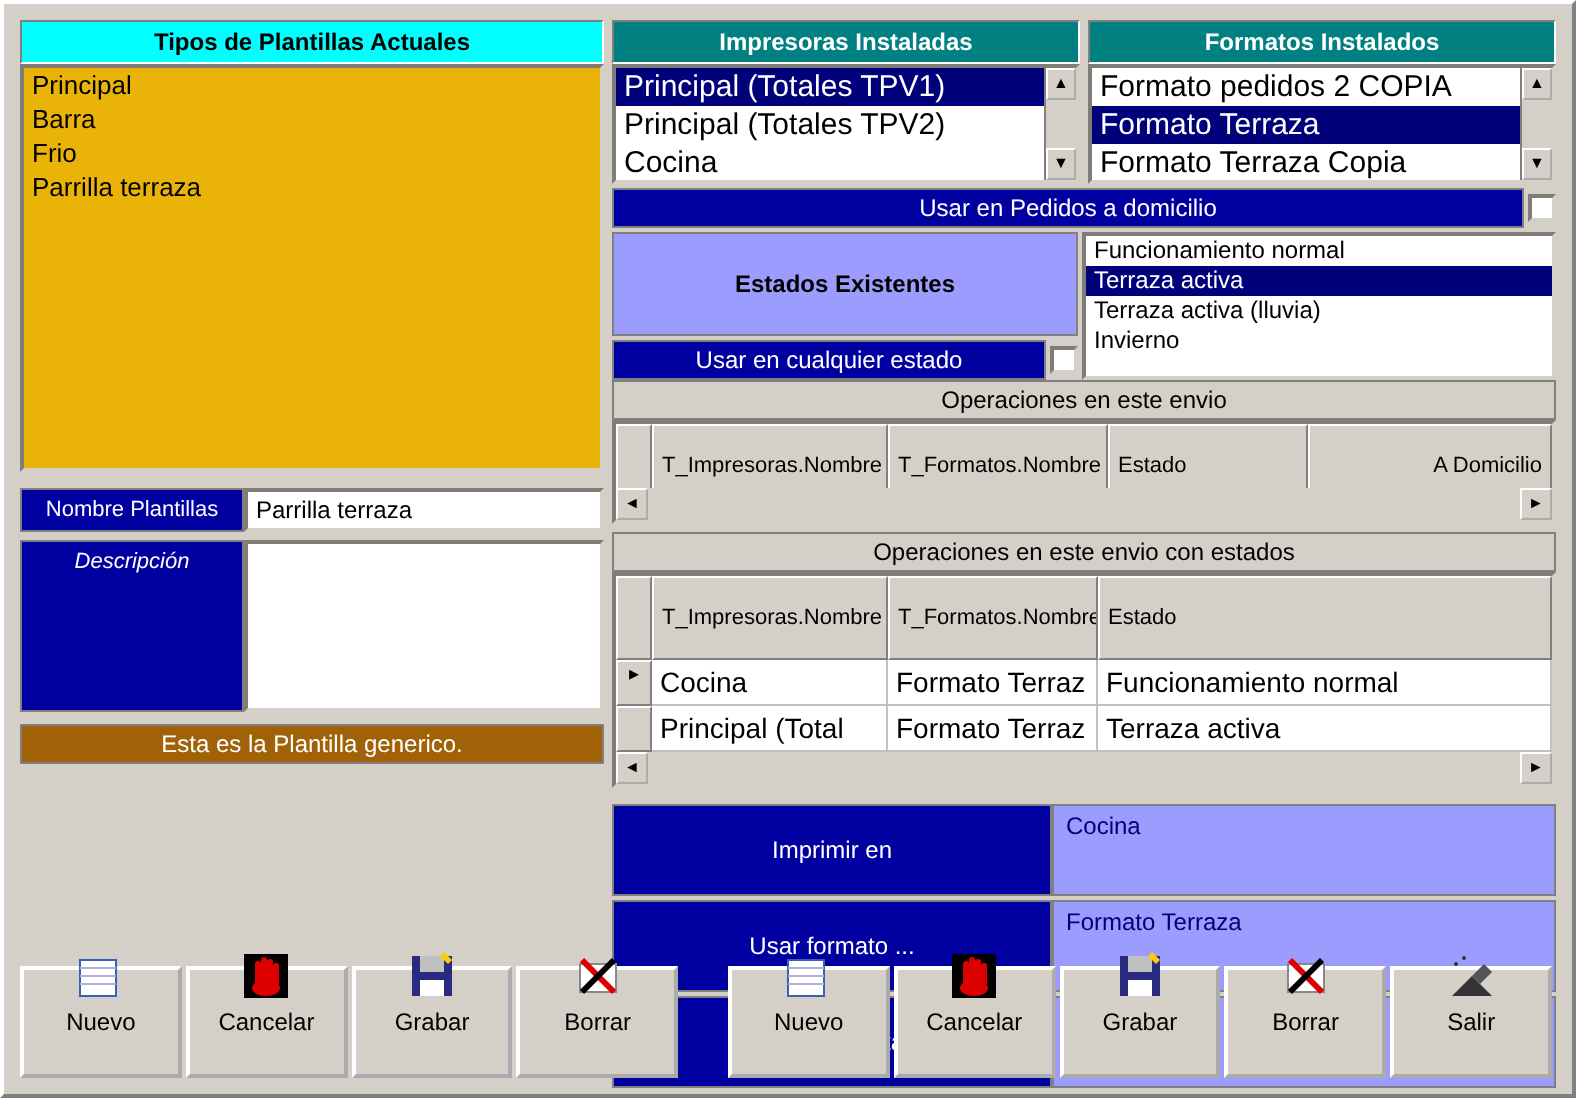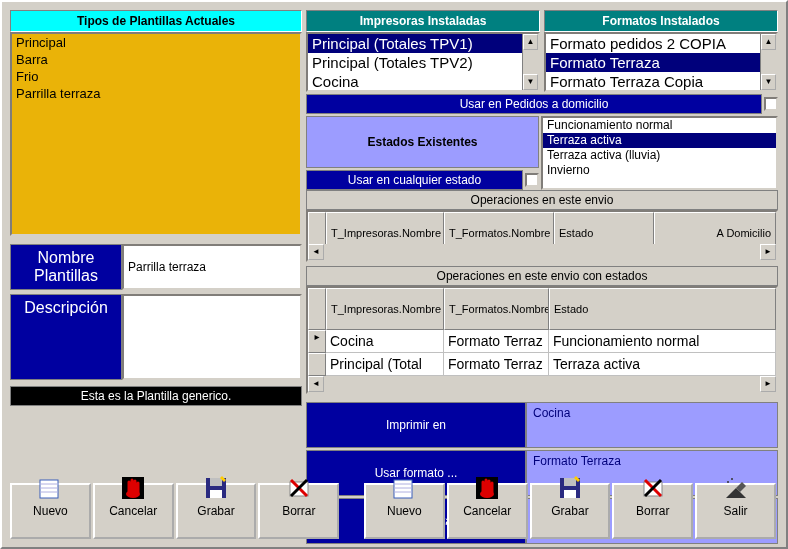--- a/index.html
+++ b/index.html
@@ -40,38 +40,38 @@
   }
   .listbox-item { padding: 1px 4px; cursor: default; white-space: nowrap; }
   .listbox-item.sel { background: #00007b; color: #fff; }
 
   .left-list { height: 204px; }
   .left-sublabels { display: flex; margin-top: 8px; }
   .blue-label {
     background: #0000a0;
     color: #fff;
     text-align: center;
-    font-size: 16px;
+    font-size: 11px;
     padding: 4px 2px;
     border: 1px solid #808080;
   }
   .text-input {
     background: #fff;
     border: 2px inset #d4d0c8;
     font-size: 12px;
     padding: 2px 4px;
     flex: 1;
   }
   .textarea-box {
     background: #fff;
     border: 2px inset #d4d0c8;
     height: 86px;
   }
   .blue-wide {
-    background: #000000;
+    background: #a16207;
     color: #fff;
     text-align: center;
     font-size: 12px;
     padding: 2px;
     border: 1px solid #808080;
     margin-top: 6px;
   }
 
   .subcols { display: flex; gap: 4px; }
   .sel-list { height: 60px; background: #fff; border: 2px inset #d4d0c8; font-size: 15px; overflow: hidden; position: relative; }
@@ -173,21 +173,21 @@
       <div class="listbox-item">Frio</div>
       <div class="listbox-item">Parrilla terraza</div>
     </div>
 
     <div class="left-sublabels">
       <div class="blue-label" style="width:112px;">Nombre Plantillas</div>
       <input class="text-input" value="Parrilla terraza" style="">
     </div>
 
     <div style="display:flex; margin-top:4px;">
-      <div class="blue-label" style="width:112px; height:86px; display:flex; align-items:flex-start; justify-content:center; padding-top:4px;">Descripción</div>
+      <div class="blue-label" style="width:112px; height:86px; display:flex; align-items:flex-start; justify-content:center; padding-top:4px;font-style:italic;">Descripción</div>
       <div class="textarea-box" style="flex:1;"></div>
     </div>
 
     <div class="blue-wide">Esta es la Plantilla generico.</div>
   </div>
 
   <div class="col-right">
     <div class="subcols">
       <div style="flex:1; display:flex; flex-direction:column;">
         <div class="header-teal">Impresoras Instaladas</div>

